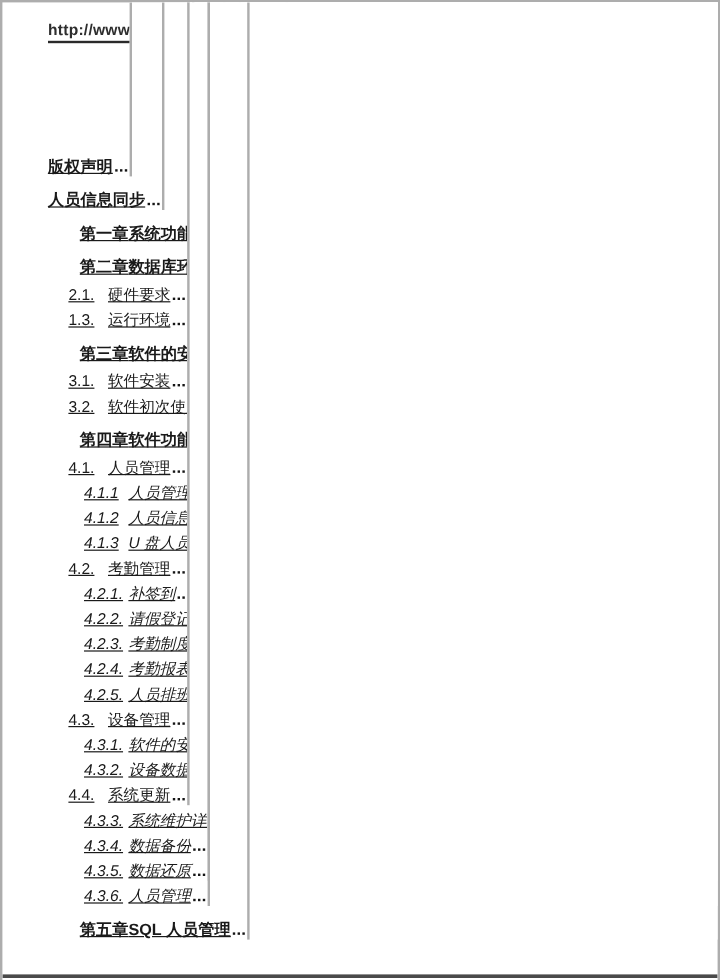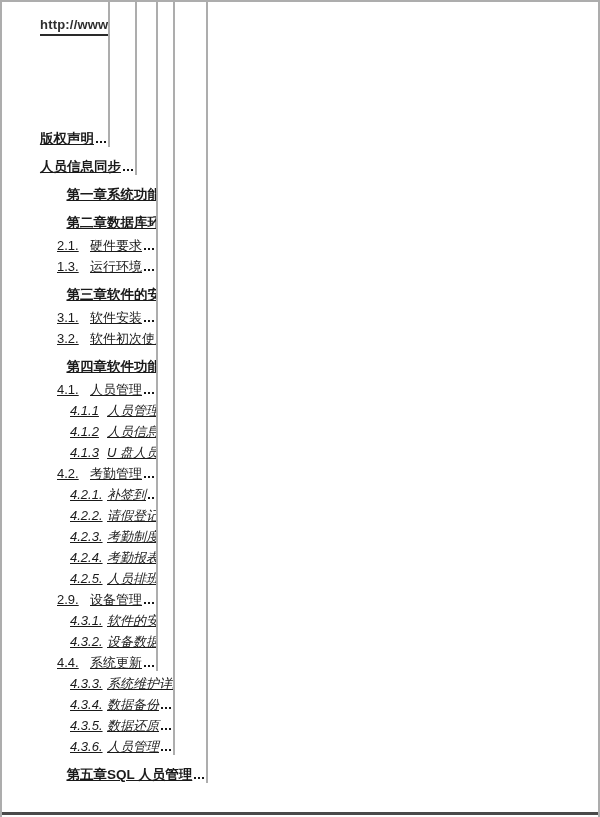--- a/index.html
+++ b/index.html
@@ -198,21 +198,21 @@
     <span class="leader"></span>
     <span class="page">43</span>
   </div>
       <div class="row t-sub">
     <span class="num">4.2.5.</span>
     <span class="label">人员排班</span>
     <span class="leader"></span>
     <span class="page">54</span>
   </div>
       <div class="row t-sec">
-    <span class="num">2.9.</span>
+    <span class="num">4.3.</span>
     <span class="label">设备管理</span>
     <span class="leader"></span>
     <span class="page">57</span>
   </div>
       <div class="row t-sub">
     <span class="num">4.3.1.</span>
     <span class="label">软件的安装</span>
     <span class="leader"></span>
     <span class="page">58</span>
   </div>

